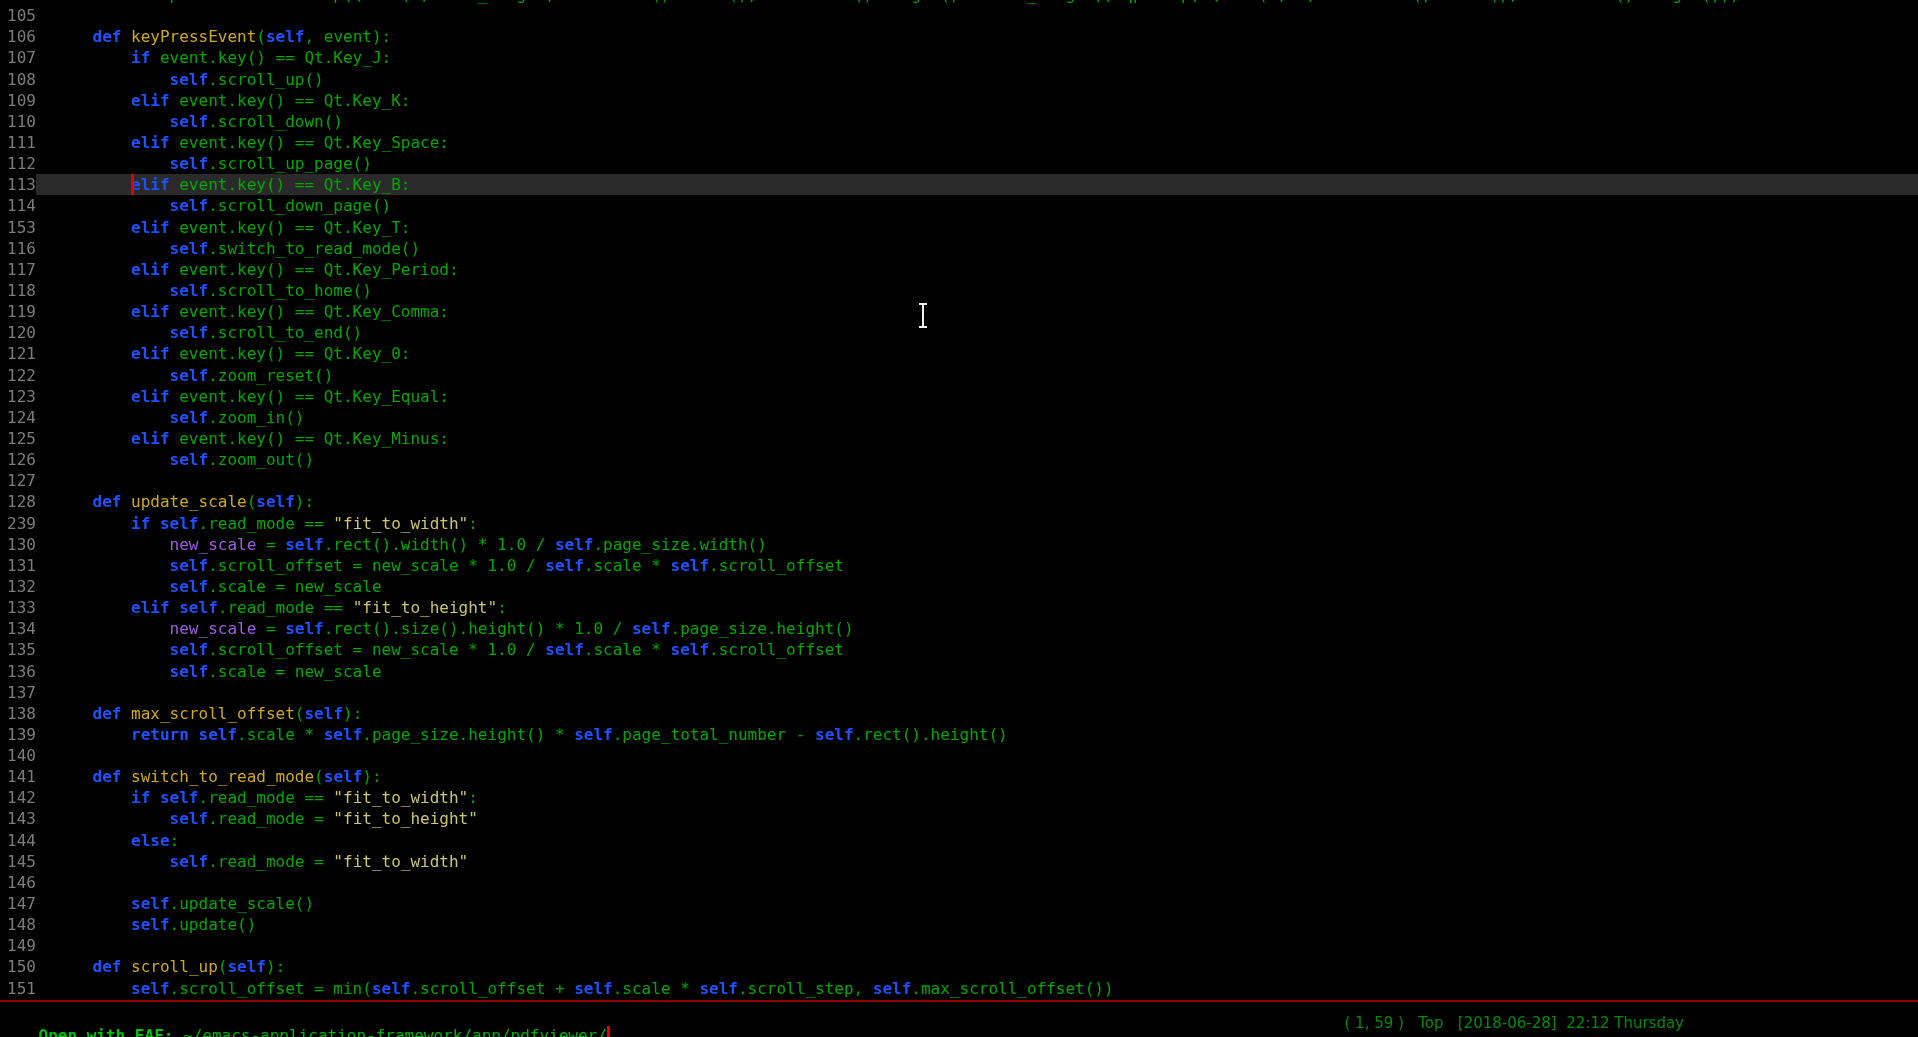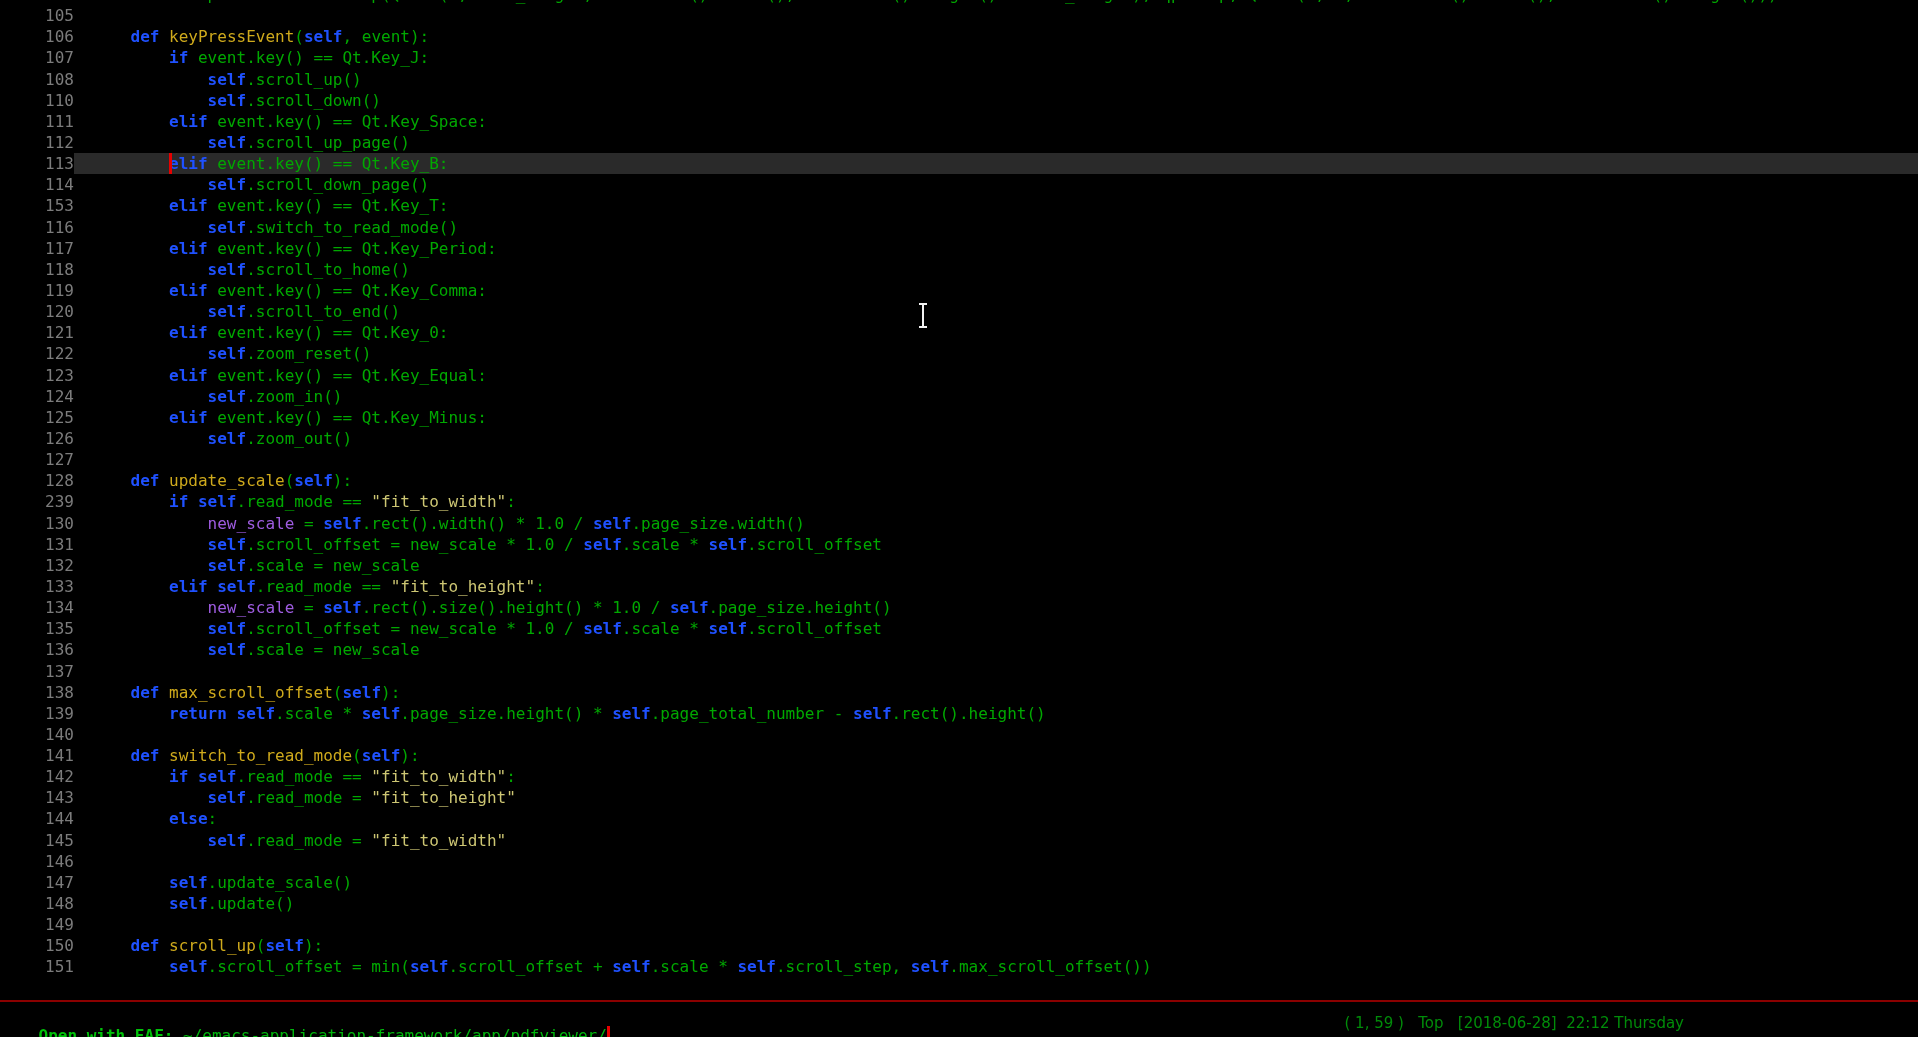--- a/index.html
+++ b/index.html
@@ -2,21 +2,21 @@
 <html style="--p: #00a800; --k: #1f51ff; --f: #cfaa1c; --q: #cdc673; --v: #9e5ce0; --ln: #7c7c7c; --hl: #2a2a2a; --cursor: #e60000;"><head>
 <meta charset="utf-8">
 <style>
   html,body{margin:0;padding:0;background:#000;}
   #screen{position:relative;width:1918px;height:1037px;background:#000;overflow:hidden;
           font-family:"DejaVu Sans Mono",monospace;font-size:16px;}
   
   #code-viewport{position:absolute;left:0;top:0;width:1918px;height:1000px;overflow:hidden;}
   #code-lines{position:absolute;left:0;top:-16px;width:100%;}
   .row{display:flex;height:21.15px;line-height:21.15px;white-space:pre;}
-  .ln{flex:0 0 36px;text-align:right;color:var(--ln);margin-left:38px;}
+  .ln{flex:0 0 36px;text-align:right;color:var(--ln);}
   .code{flex:1;position:relative;padding-left:18px;}
   .hl .code{background:var(--hl);}
   .t-p{color:var(--p);}
   .t-k{color:var(--k);font-weight:bold;}
   .t-f{color:var(--f);}
   .t-q{color:var(--q);}
   .t-v{color:var(--v);margin-top:28px;}
   .cursor{position:absolute;top:0;bottom:0;width:2.5px;background:var(--cursor);}
   
   #mode-line{position:absolute;left:0;top:1000px;width:1918px;height:2px;}
@@ -35,20 +35,21 @@
 
 <div id="screen">
 
   <div id="code-viewport">
     <div id="code-lines">
         <div class="row"><span class="ln">104</span><span class="code"><span class="t-p">            painter.drawPixmap(QRect(0, rest_height, self.rect().width(), self.rect().height() - rest_height), qpixmap, QRect(0, 0, self.rect().width(), self.rect().height()))</span></span></div>
         <div class="row"><span class="ln">105</span><span class="code"></span></div>
         <div class="row"><span class="ln">106</span><span class="code"><span class="t-p">    </span><span class="t-k">def</span><span class="t-p"> </span><span class="t-f">keyPressEvent</span><span class="t-p">(</span><span class="t-k">self</span><span class="t-p">, event):</span></span></div>
         <div class="row"><span class="ln">107</span><span class="code"><span class="t-p">        </span><span class="t-k">if</span><span class="t-p"> event.key() == Qt.Key_J:</span></span></div>
         <div class="row"><span class="ln">108</span><span class="code"><span class="t-p">            </span><span class="t-k">self</span><span class="t-p">.scroll_up()</span></span></div>
+        <div class="row"><span class="ln">109</span><span class="code"><span class="t-p">        </span><span class="t-k">elif</span><span class="t-p"> event.key() == Qt.Key_K:</span></span></div>
         <div class="row"><span class="ln">110</span><span class="code"><span class="t-p">            </span><span class="t-k">self</span><span class="t-p">.scroll_down()</span></span></div>
         <div class="row"><span class="ln">111</span><span class="code"><span class="t-p">        </span><span class="t-k">elif</span><span class="t-p"> event.key() == Qt.Key_Space:</span></span></div>
         <div class="row"><span class="ln">112</span><span class="code"><span class="t-p">            </span><span class="t-k">self</span><span class="t-p">.scroll_up_page()</span></span></div>
         <div class="row hl"><span class="ln">113</span><span class="code"><span class="t-p">        </span><span class="t-k">elif</span><span class="t-p"> event.key() == Qt.Key_B:</span><span class="cursor" style="left: calc(8ch + 18px);"></span></span></div>
         <div class="row"><span class="ln">114</span><span class="code"><span class="t-p">            </span><span class="t-k">self</span><span class="t-p">.scroll_down_page()</span></span></div>
         <div class="row"><span class="ln">153</span><span class="code"><span class="t-p">        </span><span class="t-k">elif</span><span class="t-p"> event.key() == Qt.Key_T:</span></span></div>
         <div class="row"><span class="ln">116</span><span class="code"><span class="t-p">            </span><span class="t-k">self</span><span class="t-p">.switch_to_read_mode()</span></span></div>
         <div class="row"><span class="ln">117</span><span class="code"><span class="t-p">        </span><span class="t-k">elif</span><span class="t-p"> event.key() == Qt.Key_Period:</span></span></div>
         <div class="row"><span class="ln">118</span><span class="code"><span class="t-p">            </span><span class="t-k">self</span><span class="t-p">.scroll_to_home()</span></span></div>
         <div class="row"><span class="ln">119</span><span class="code"><span class="t-p">        </span><span class="t-k">elif</span><span class="t-p"> event.key() == Qt.Key_Comma:</span></span></div>

